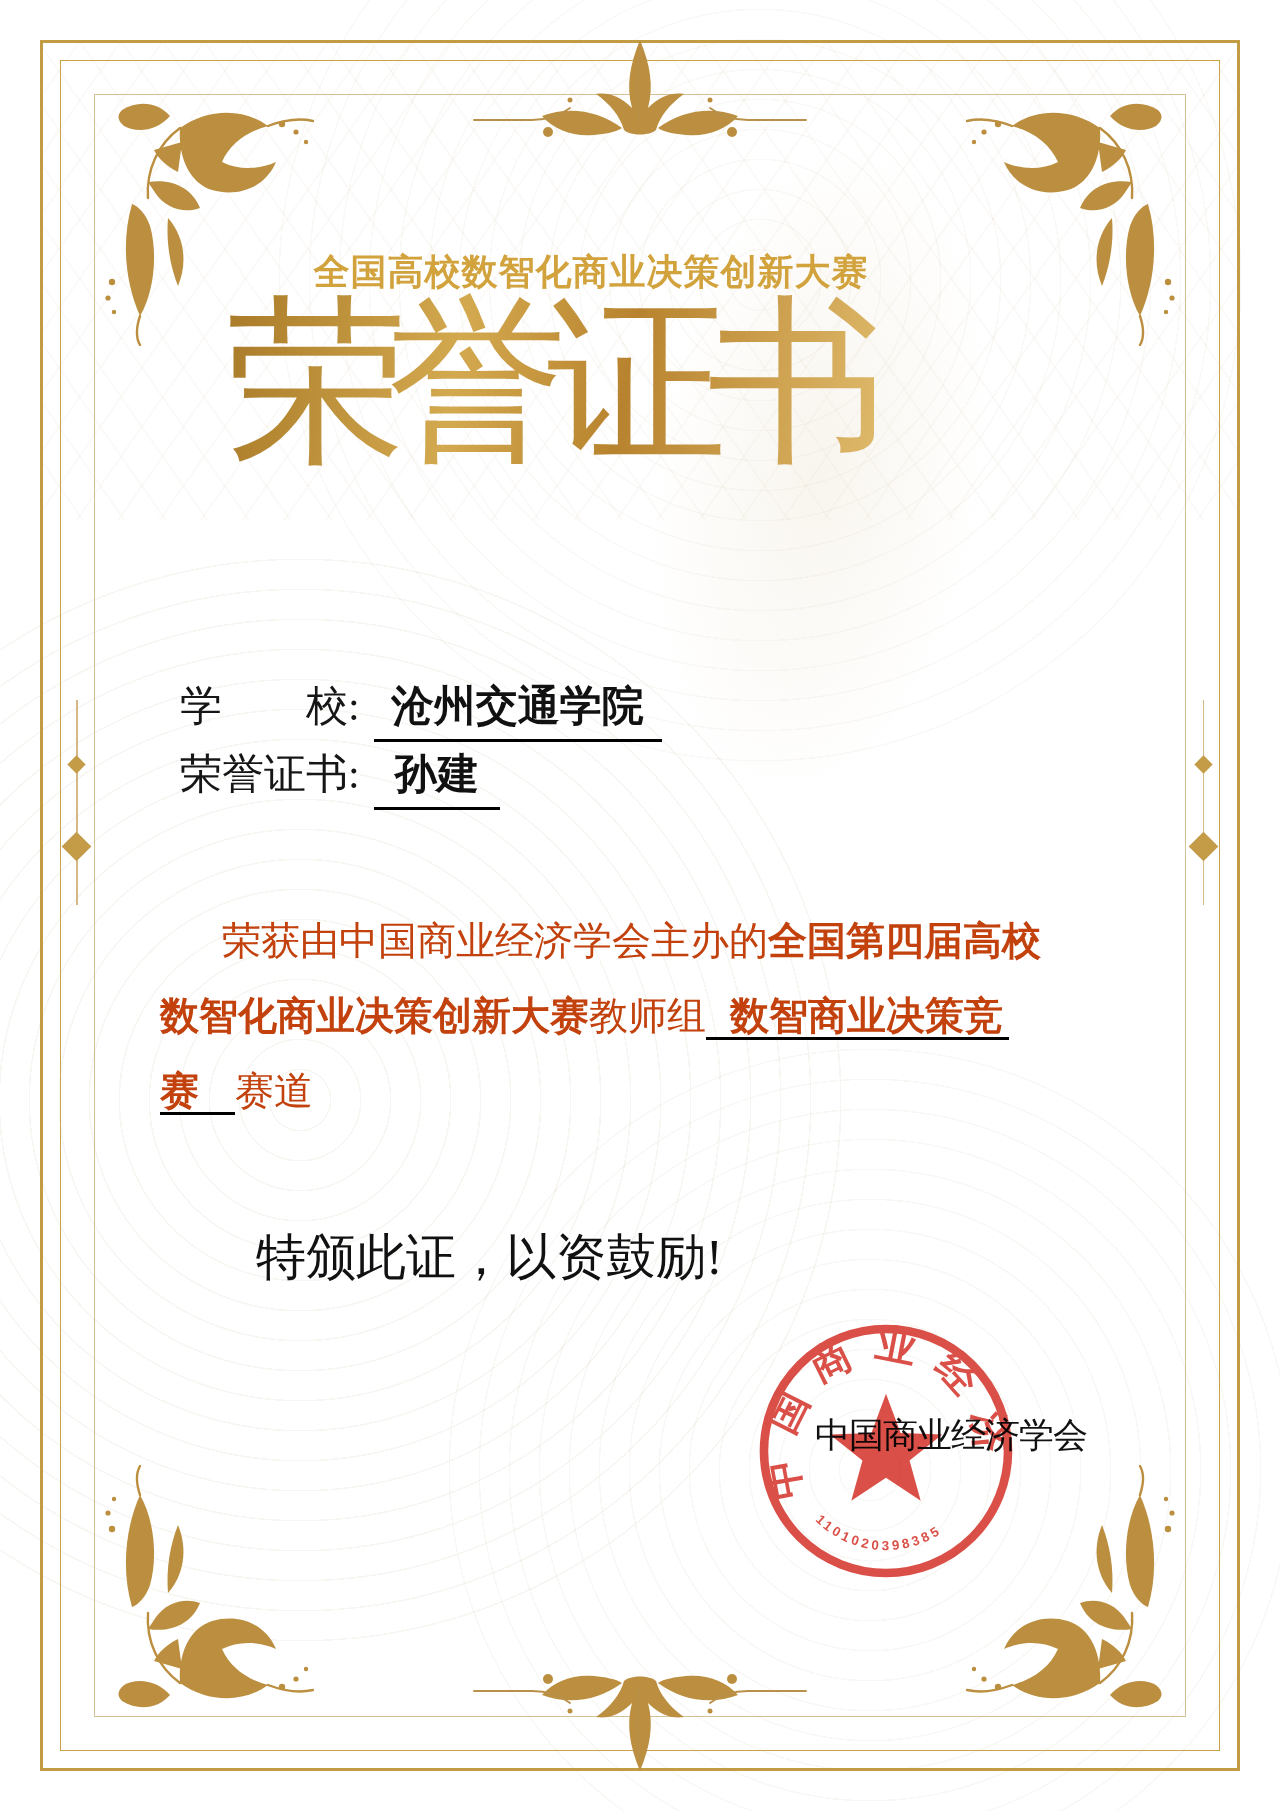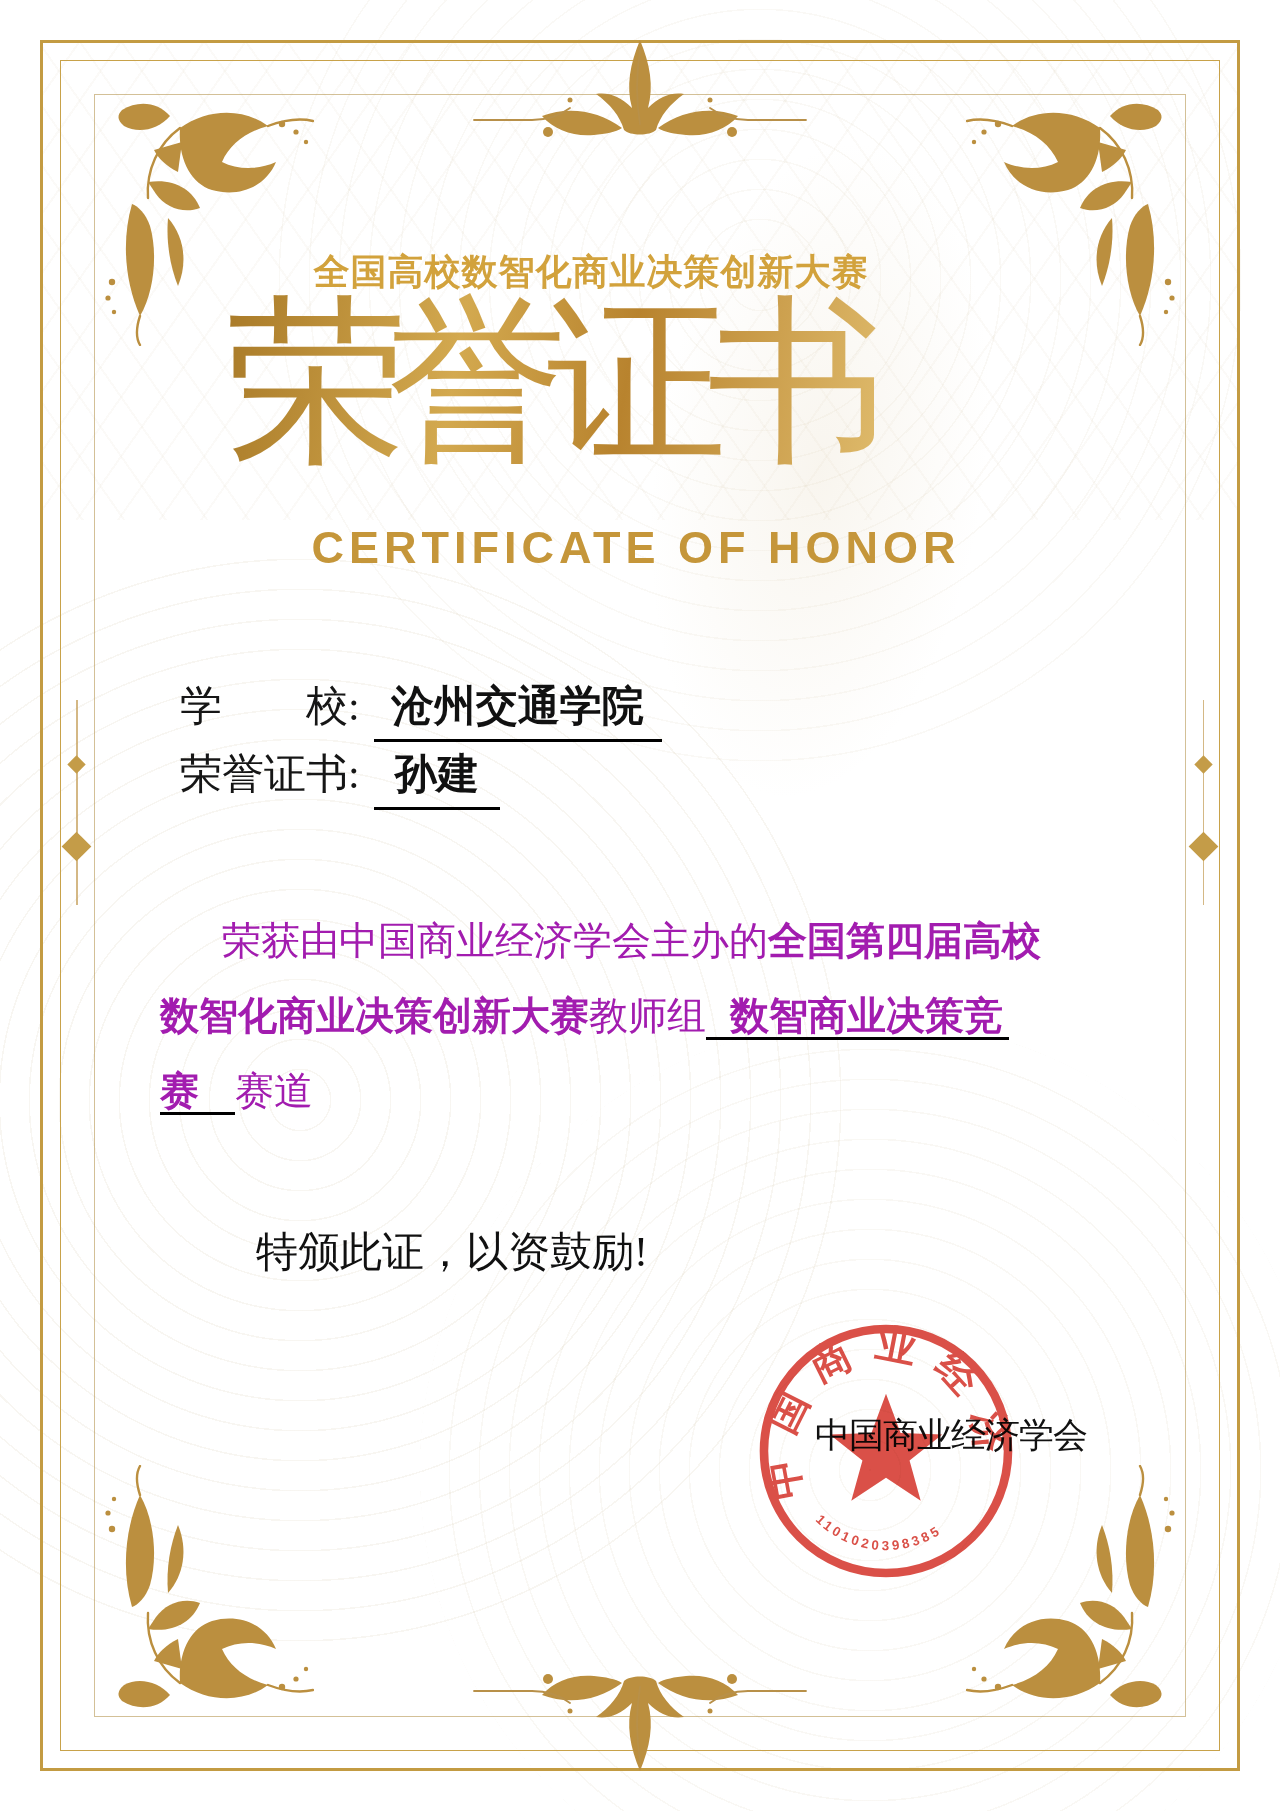--- a/index.html
+++ b/index.html
@@ -48,30 +48,30 @@
   
   .field-row{position:absolute;left:180px;white-space:nowrap;font-size:42px;}
   .row-school{top:678px;}
   .row-team{top:746px;}
   .f-label{color:#161616;}
   .f-value{display:inline-block;margin-left:14px;padding:0 18px 5px 18px;
     border-bottom:3.5px solid #000;font-weight:bold;text-align:center;}
   .row-school .f-value{min-width:244px;}
   .row-team .f-value{min-width:90px;}
   
-  .citation{position:absolute;left:160px;top:903px;font-size:39px;line-height:75px;color:#a21caf;}
+  .citation{position:absolute;left:160px;top:903px;font-size:39px;line-height:75px;color:#c2410c;}
   .citation .line{white-space:nowrap;}
   .indent{display:inline-block;width:62px;}
   .b{font-weight:bold;}
   .track{font-weight:bold;border-bottom:3.5px solid #000;padding-bottom:0;}
   .track.lead{padding-left:24px;padding-right:6px;}
   .track.tail{padding-right:36px;}
   .award{position:absolute;top:1100px;left:0;width:1260px;text-align:center;
     font-size:84px;font-weight:bold;letter-spacing:10px;color:#e31408;}
-  .closing{position:absolute;left:256px;top:1224px;font-size:42px;white-space:nowrap;}
+  .closing{position:absolute;left:256px;top:1224px;font-size:50px;white-space:nowrap;}
   
   .footer{position:absolute;right:193px;top:1412px;text-align:right;}
   .issuer{font-size:35px;letter-spacing:-1px;white-space:nowrap;}
   .date{margin-top:31px;font-size:34px;white-space:nowrap;}
   
   .seal{position:absolute;left:743px;top:1308px;width:286px;height:286px;
     opacity:.88;mix-blend-mode:multiply;}
 </style>
 </head>
 <body>
@@ -152,21 +152,20 @@
 
   <div class="edge-line" style="left:76px;"></div>
   <div class="edge-line" style="right:76px;"></div>
   <div class="diamond" style="left:70px;top:758px;width:13px;height:13px;"></div>
   <div class="diamond" style="left:66px;top:836px;width:21px;height:21px;"></div>
   <div class="diamond" style="right:70px;top:758px;width:13px;height:13px;"></div>
   <div class="diamond" style="right:66px;top:836px;width:21px;height:21px;"></div>
 
   <div class="comp-title">全国高校数智化商业决策创新大赛</div>
   <div class="cn-title">荣誉证书</div>
-  <div class="en-title">CERTIFICATE OF HONOR</div>
 
   <div class="field-row row-school">
     <span class="f-label">学　　校:</span><span class="f-value">沧州交通学院</span>
   </div>
   <div class="field-row row-team">
     <span class="f-label">荣誉证书:</span><span class="f-value">孙建</span>
   </div>
 
   <div class="citation">
     <div class="line"><span class="indent"></span><span>荣获由中国商业经济学会主办的</span><span class="b">全国第四届高校</span></div>

